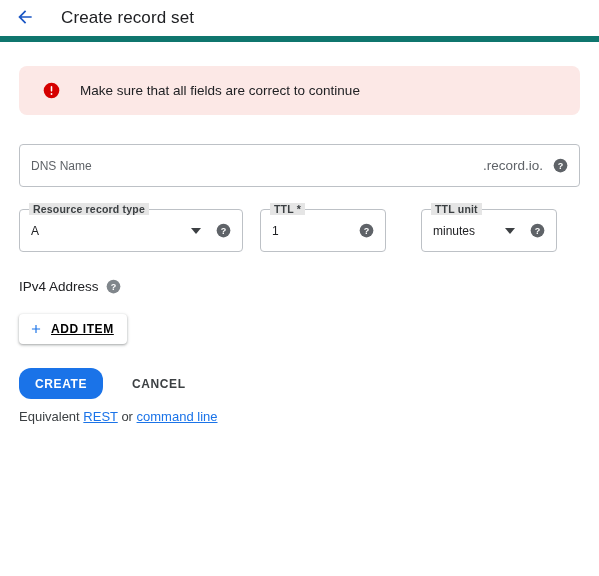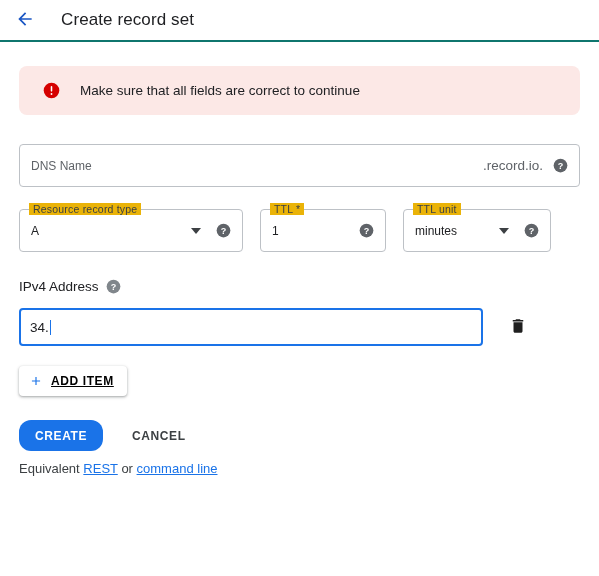--- a/index.html
+++ b/index.html
@@ -12,21 +12,21 @@
     font-family: "Liberation Sans", sans-serif;
     color: #202124;
     overflow: hidden;
   }
 
   
   .header {
     height: 42px;
     display: flex;
     align-items: center;
-    border-bottom: 2px solid #0f766e;
+    border-bottom: 6px solid #0f766e;
     padding-left: 10px;
   }
   .back-btn {
     width: 30px;
     height: 30px;
     display: flex;
     align-items: center;
     justify-content: center;
     border: none;
     background: transparent;
@@ -74,24 +74,24 @@
     border-radius: 4px;
     height: 43px;
     display: flex;
     align-items: center;
     background: #fff;
   }
   .field-legend {
     position: absolute;
     top: -7px;
     left: 9px;
-    background: #eab308;
+    background: #e5e5e5;
     padding: 0 4px;
     font-size: 10.5px;
-    font-weight: 400;
+    font-weight: 700;
     color: #3c4043;
     letter-spacing: 0.2px;
     white-space: nowrap;
   }
   .field-value {
     font-size: 12px;
     color: #202124;
     padding-left: 11px;
     flex: 1;
     white-space: nowrap;
@@ -127,21 +127,21 @@
 
   .dns-row { margin-top: 29px; }
 
   
   .triple-row {
     margin-top: 22px;
     display: flex;
   }
   .f-rrtype { width: 224px; }
   .f-ttl { width: 126px; margin-left: 17px; }
-  .f-ttlunit { width: 148px; margin-left: 17px; }
+  .f-ttlunit { width: 136px; margin-left: 35px; }
 
   
   .ipv4-label-row {
     margin-top: 27px;
     display: flex;
     align-items: center;
     font-size: 13.5px;
     color: #202124;
   }
   .ipv4-label-row .help-icon {
@@ -344,33 +344,20 @@
   <div class="ipv4-label-row">
     <span>IPv4 Address</span>
     <span class="help-icon light">
       <svg width="15" height="15" viewBox="0 0 24 24" aria-hidden="true">
         <circle cx="12" cy="12" r="11" fill="#80868b"></circle>
         <text x="12" y="17" font-size="14.5" font-family="Liberation Sans, sans-serif" font-weight="bold" fill="#ffffff" text-anchor="middle">?</text>
       </svg>
     </span>
   </div>
 
-  <div class="ipv4-input-row">
-    <div class="ipv4-input">
-      <span class="ipv4-text">34.</span>
-        <span class="caret-bar"></span>
-    </div>
-    <button class="trash-btn">
-      <span>
-        <svg width="18" height="20" viewBox="0 0 24 24" aria-hidden="true">
-          <path d="M6 19c0 1.1.9 2 2 2h8c1.1 0 2-.9 2-2V7H6v12zM19 4h-3.5l-1-1h-5l-1 1H5v2h14V4z" fill="#1f1f1f"></path>
-        </svg>
-      </span>
-    </button>
-  </div>
 
   
   <button class="add-item-btn">
     <span class="plus-icon">
       <svg width="14" height="14" viewBox="0 0 24 24" aria-hidden="true">
         <path d="M19 13h-6v6h-2v-6H5v-2h6V5h2v6h6v2z" fill="#1a73e8"></path>
       </svg>
     </span>
     <span>ADD ITEM</span>
   </button>

